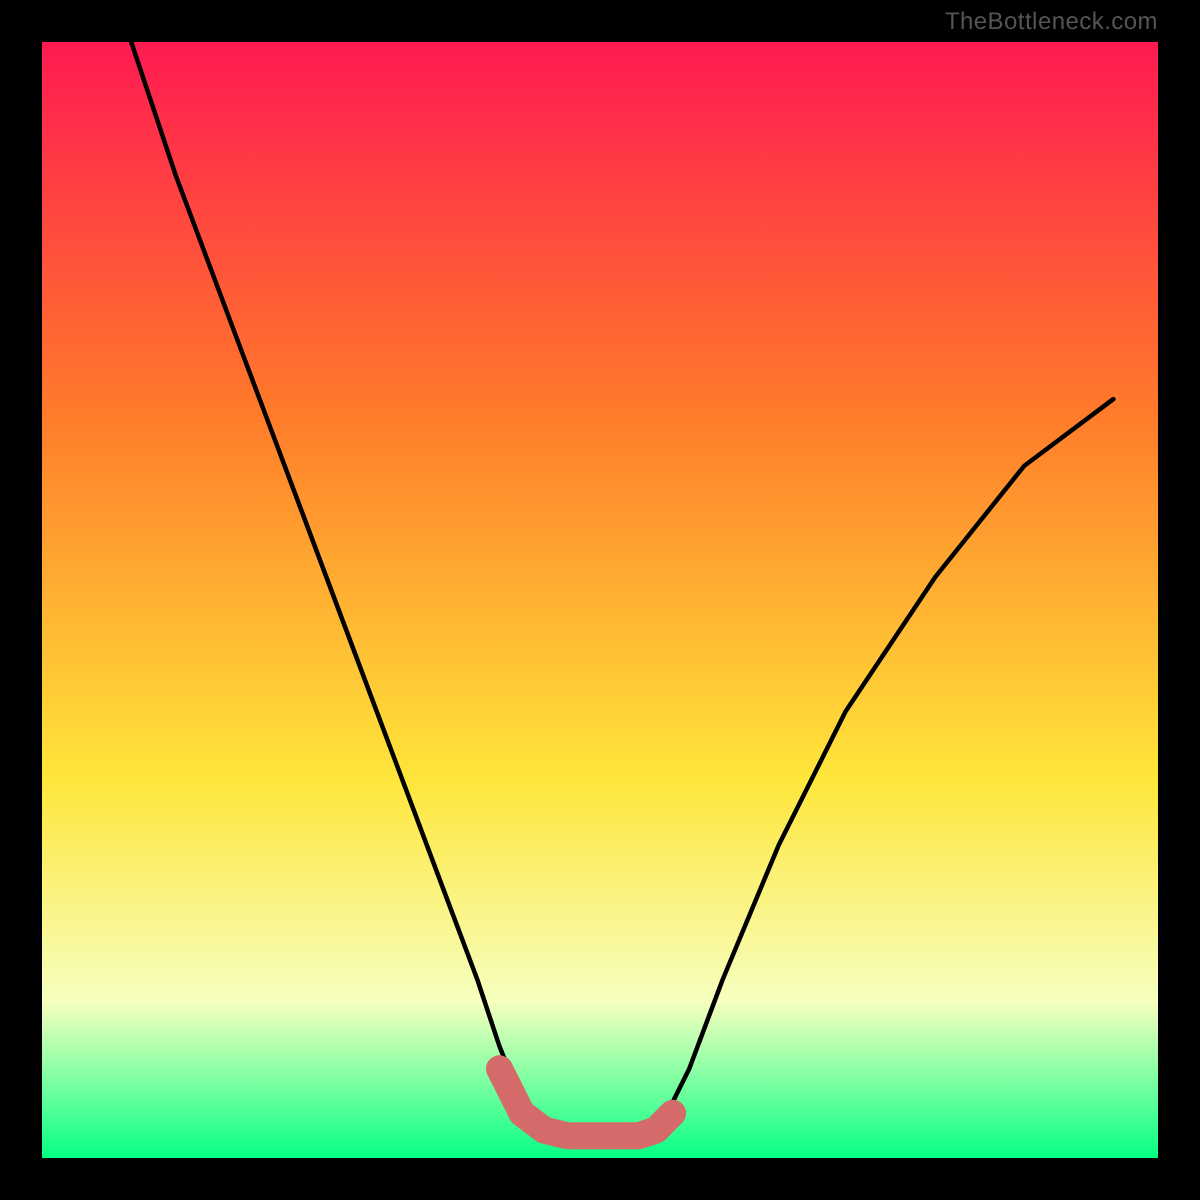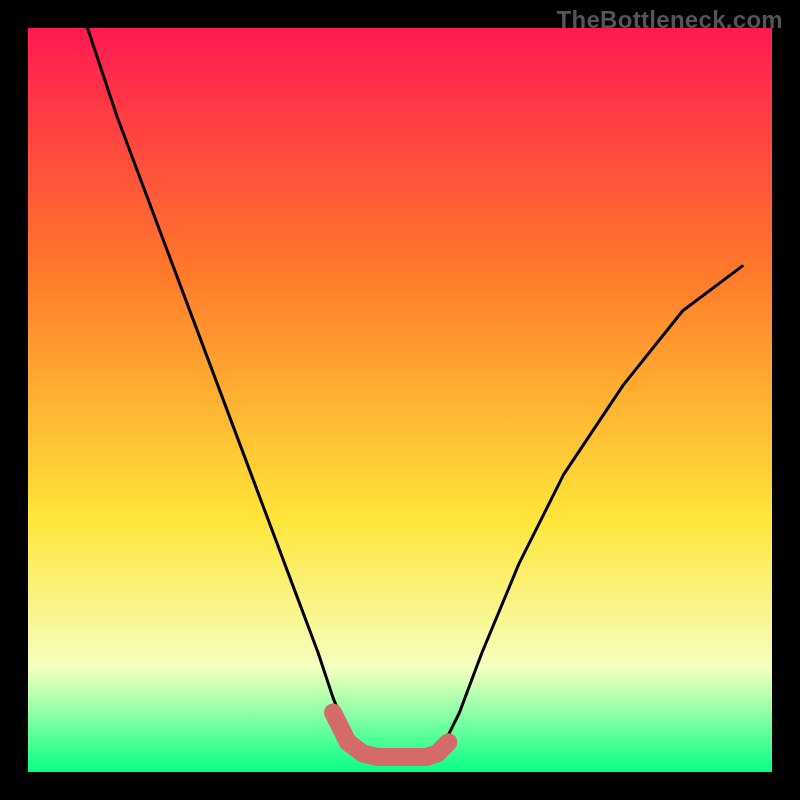--- a/index.html
+++ b/index.html
@@ -17,24 +17,24 @@
     height: 800px;
   }
   svg {
     display: block;
     position: absolute;
     inset: 0;
   }
   .watermark {
     position: absolute;
     top: 6px;
-    right: 17px;
+    right: 28px;
     color: #555;
-    font-size: 24px;
-    font-weight: 700;
+    font-size: 16px;
+    font-weight: 400;
     letter-spacing: 0.3px;
     user-select: none;
   }
 </style>
 </head>
 <body>
 
 <div class="canvas-wrap">
 
   <svg viewBox="0 0 800 800" width="800" height="800" xmlns="http://www.w3.org/2000/svg">

